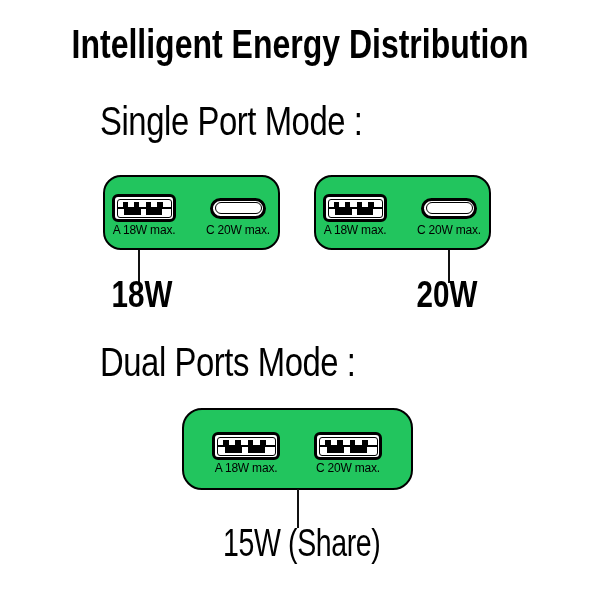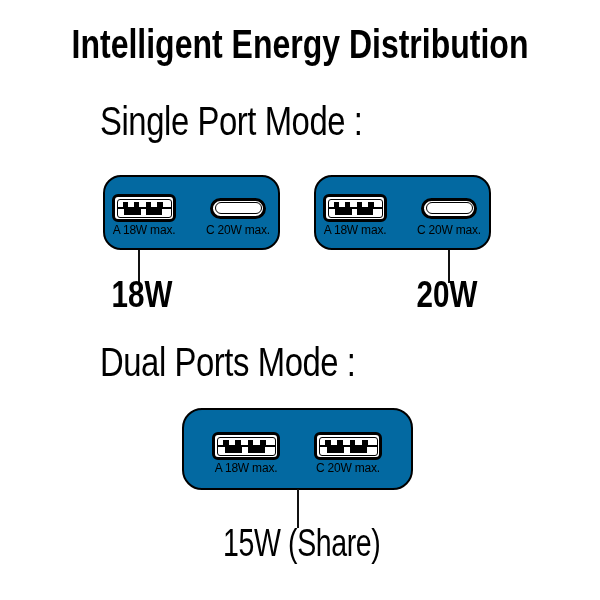--- a/index.html
+++ b/index.html
@@ -39,21 +39,21 @@
     white-space: nowrap;
     letter-spacing: -0.5px;
   }
   .mode-heading.single { top: 101px; }
   .mode-heading.dual   { top: 342px; }
 
   
   .charger-panel {
     position: absolute;
     box-sizing: border-box;
-    background: #0369a1;
+    background: #22c55e;
     border: 2.5px solid #000000;
   }
   .panel-1 { left: 103px; top: 175px; width: 177px; height: 75px; border-radius: 18px; }
   .panel-2 { left: 314px; top: 175px; width: 177px; height: 75px; border-radius: 18px; }
   .panel-dual { left: 182px; top: 408px; width: 231px; height: 82px; border-radius: 20px; }
 
   .port-group { position: absolute; text-align: center; }
   .panel-1 .port-a, .panel-2 .port-a { left: 4px;  top: 17px; width: 70px; }
   .panel-1 .port-c, .panel-2 .port-c { left: 98px; top: 17px; width: 70px; }
   .panel-dual .port-a { left: 22px;  top: 22px; width: 80px; }

